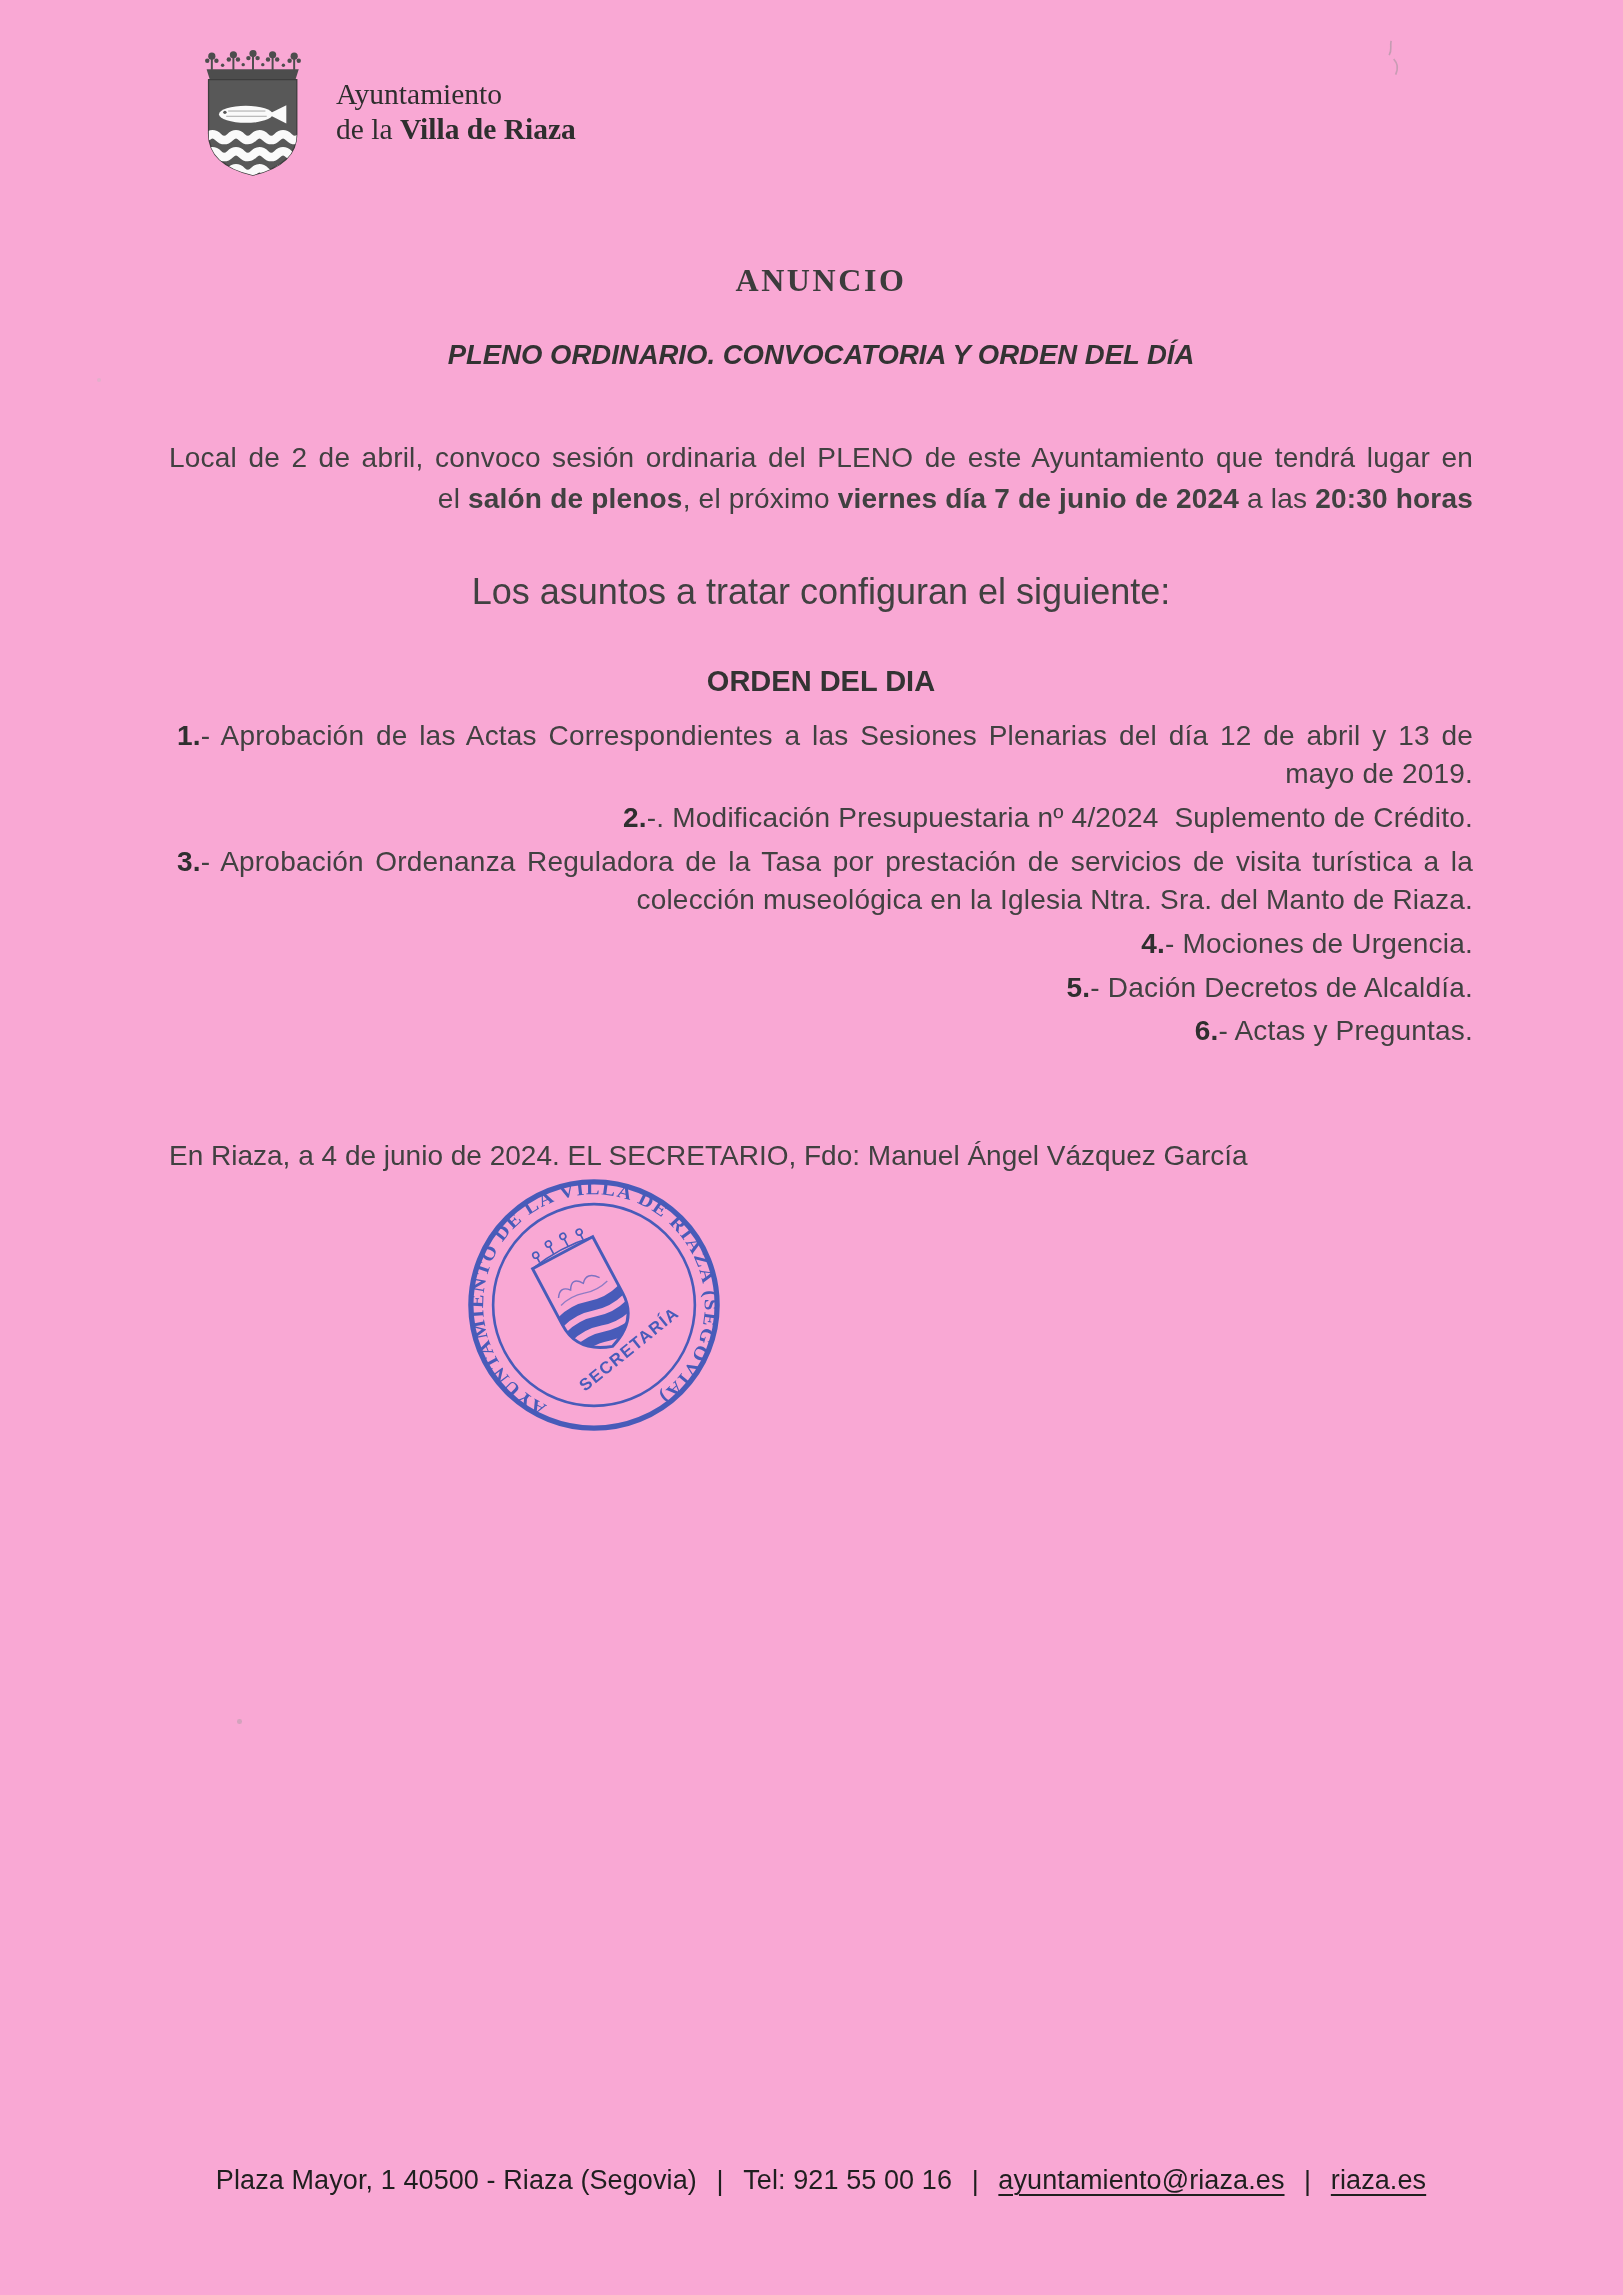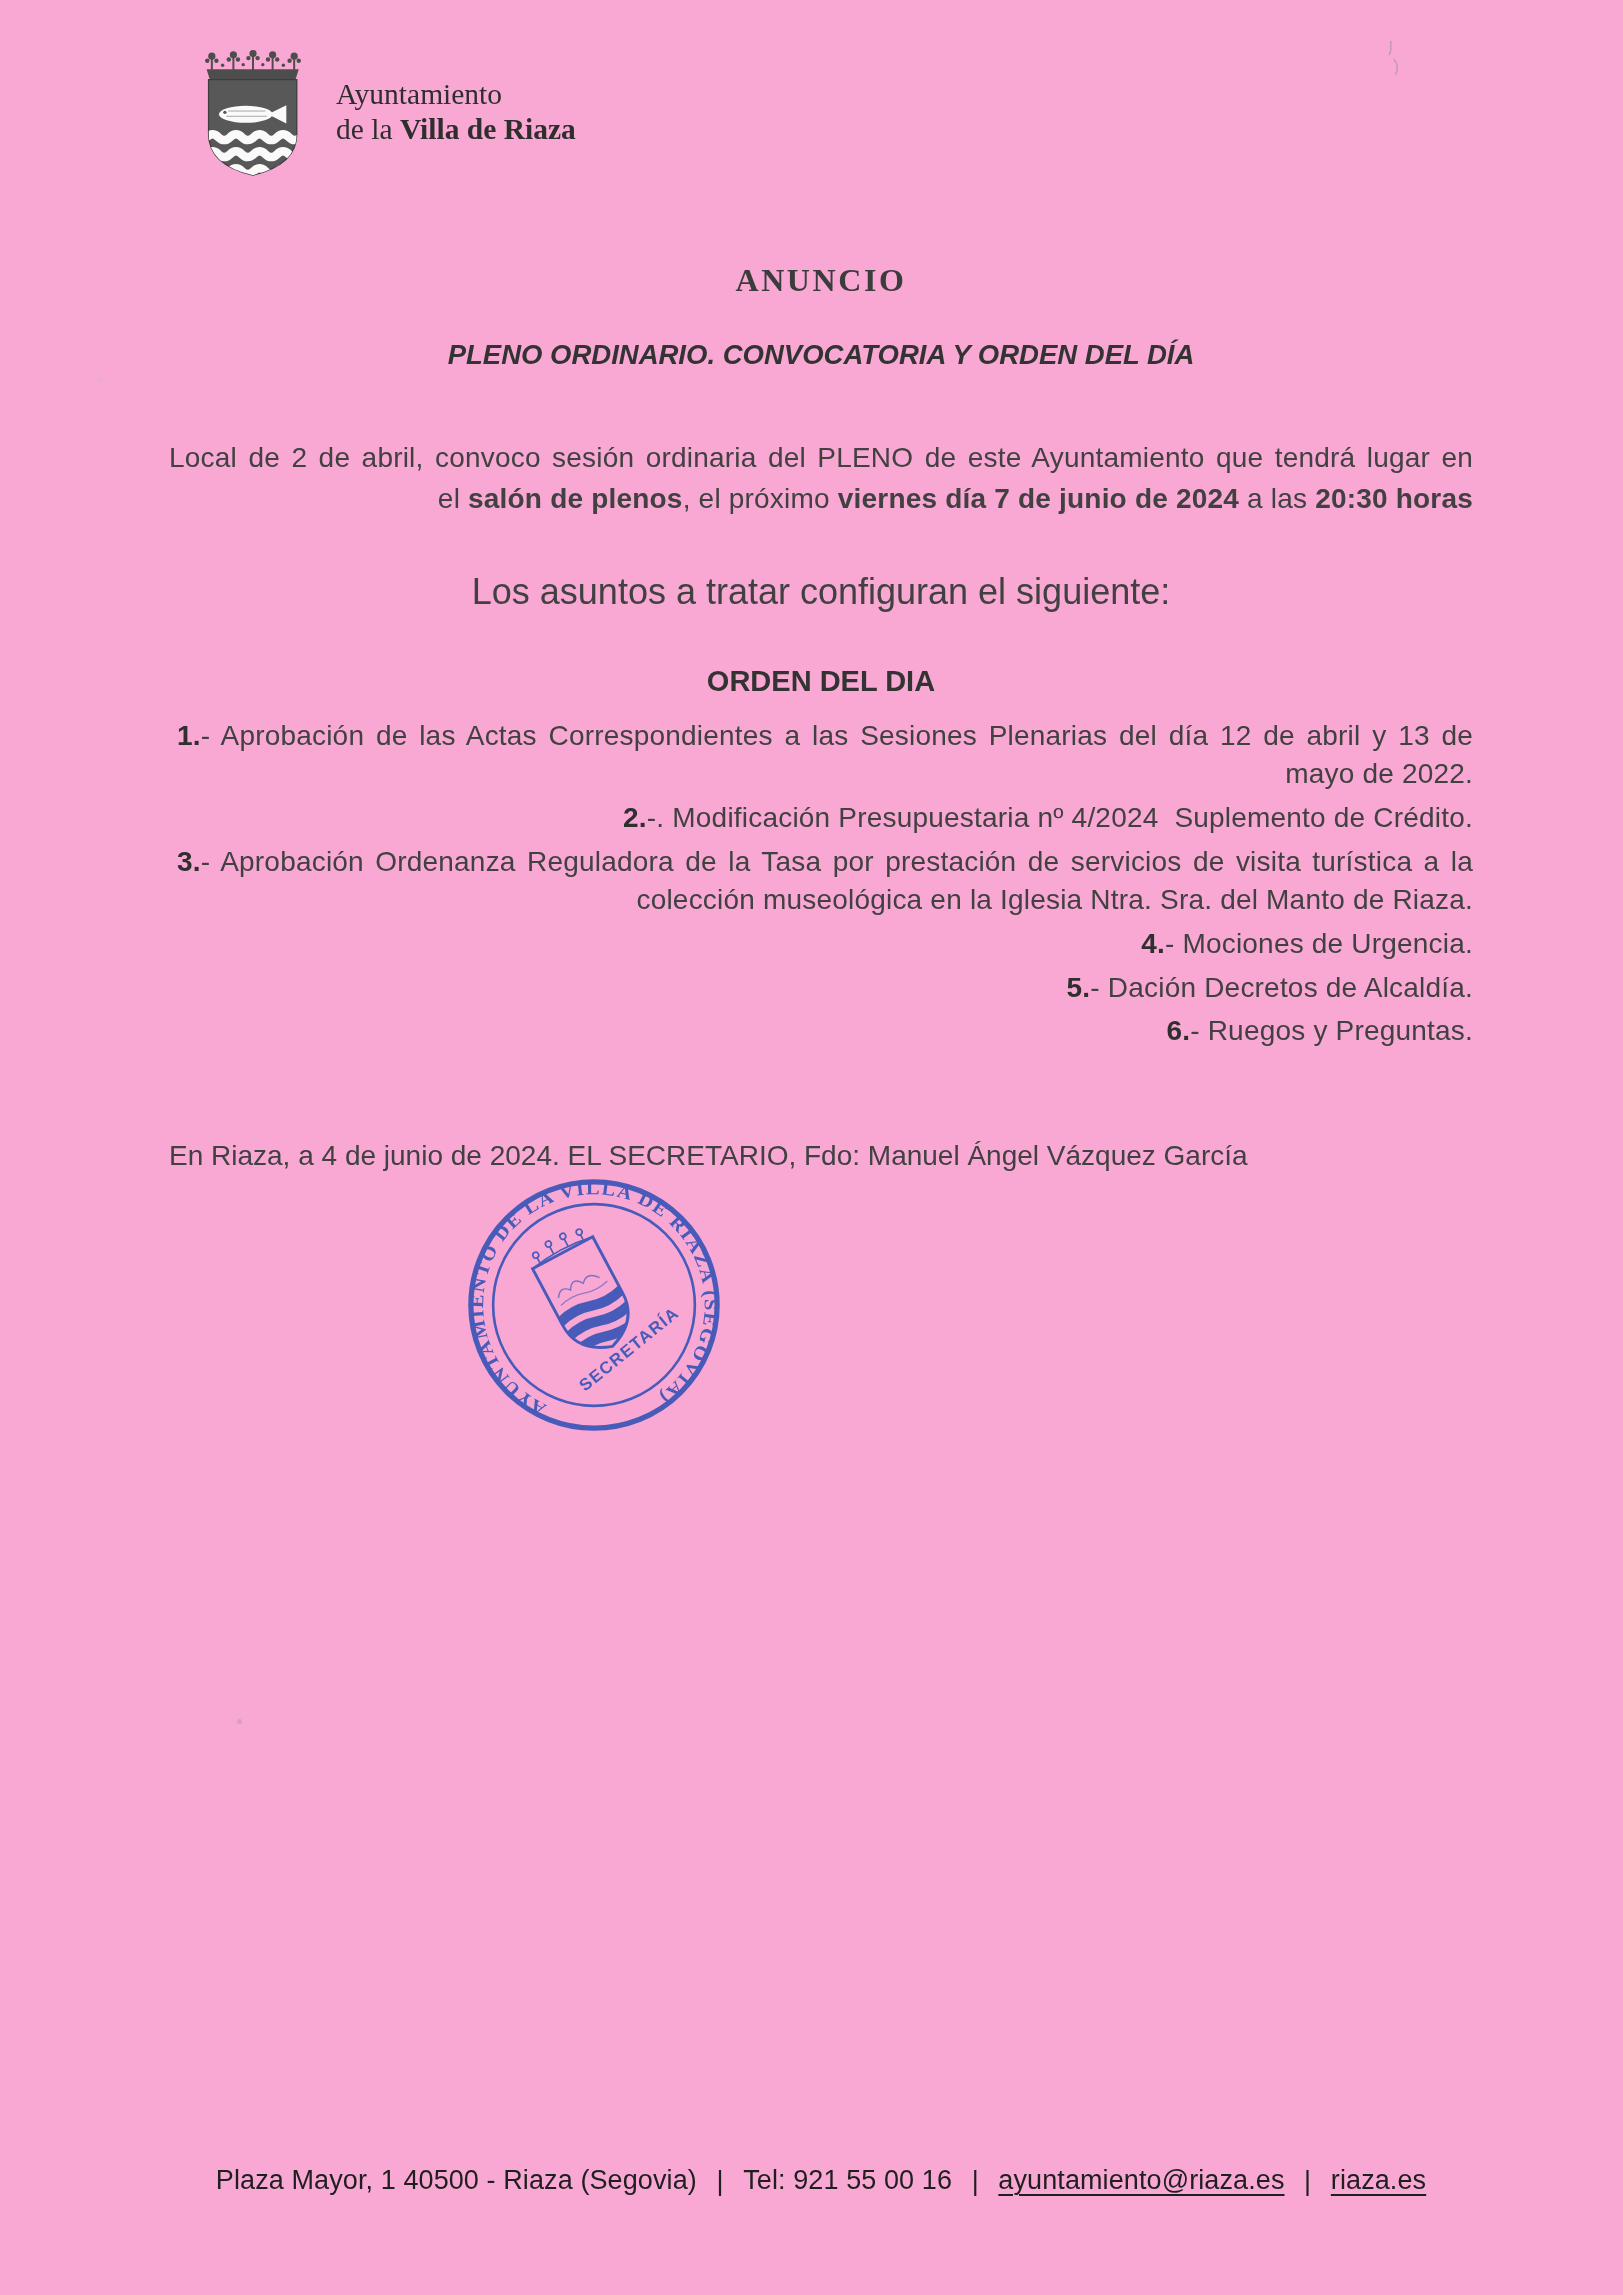--- a/index.html
+++ b/index.html
@@ -129,37 +129,37 @@
     <div class="jline">Local de 2 de abril, convoco sesión ordinaria del PLENO de este Ayuntamiento que tendrá lugar en</div>
     <div class="line"><span>el </span><b>salón de plenos</b><span>, el próximo </span><b>viernes día 7 de junio de 2024</b><span> a las </span><b>20:30 horas</b></div>
   </div>
 
   <div class="agenda-intro">Los asuntos a tratar configuran el siguiente:</div>
   <div class="agenda-title">ORDEN DEL DIA</div>
 
   <div class="items">
     <div class="item">
       <div class="jline"><b class="n">1.</b><span>- </span><span>Aprobación de las Actas Correspondientes a las Sesiones Plenarias del día 12 de abril y 13 de</span></div>
-      <div class="line">mayo de 2022.</div>
+      <div class="line">mayo de 2019.</div>
     </div>
     <div class="item">
       <div class="line"><b class="n">2.</b><span>-. </span><span>Modificación Presupuestaria nº 4/2024&nbsp; Suplemento de Crédito.</span></div>
     </div>
     <div class="item">
       <div class="jline"><b class="n">3.</b><span>- </span><span>Aprobación Ordenanza Reguladora de la Tasa por prestación de servicios de visita turística a la</span></div>
       <div class="line">colección museológica en la Iglesia Ntra. Sra. del Manto de Riaza.</div>
     </div>
     <div class="item">
       <div class="line"><b class="n">4.</b><span>- </span><span>Mociones de Urgencia.</span></div>
     </div>
     <div class="item">
       <div class="line"><b class="n">5.</b><span>- </span><span>Dación Decretos de Alcaldía.</span></div>
     </div>
     <div class="item">
-      <div class="line"><b class="n">6.</b><span>- </span><span>Ruegos y Preguntas.</span></div>
+      <div class="line"><b class="n">6.</b><span>- </span><span>Actas y Preguntas.</span></div>
     </div>
   </div>
 
   <div class="signature">En Riaza, a 4 de junio de 2024. EL SECRETARIO, Fdo: Manuel Ángel Vázquez García</div>
 
   <div class="stamp">
     <svg width="262" height="262" viewBox="0 0 400 400">
       <defs>
         <path id="ringPath" d="M 128.6 353.2 A 169 169 0 1 1 271.4 46.8 A 169 169 0 1 1 128.6 353.2"></path>
         <clipPath id="stampShieldClip">

